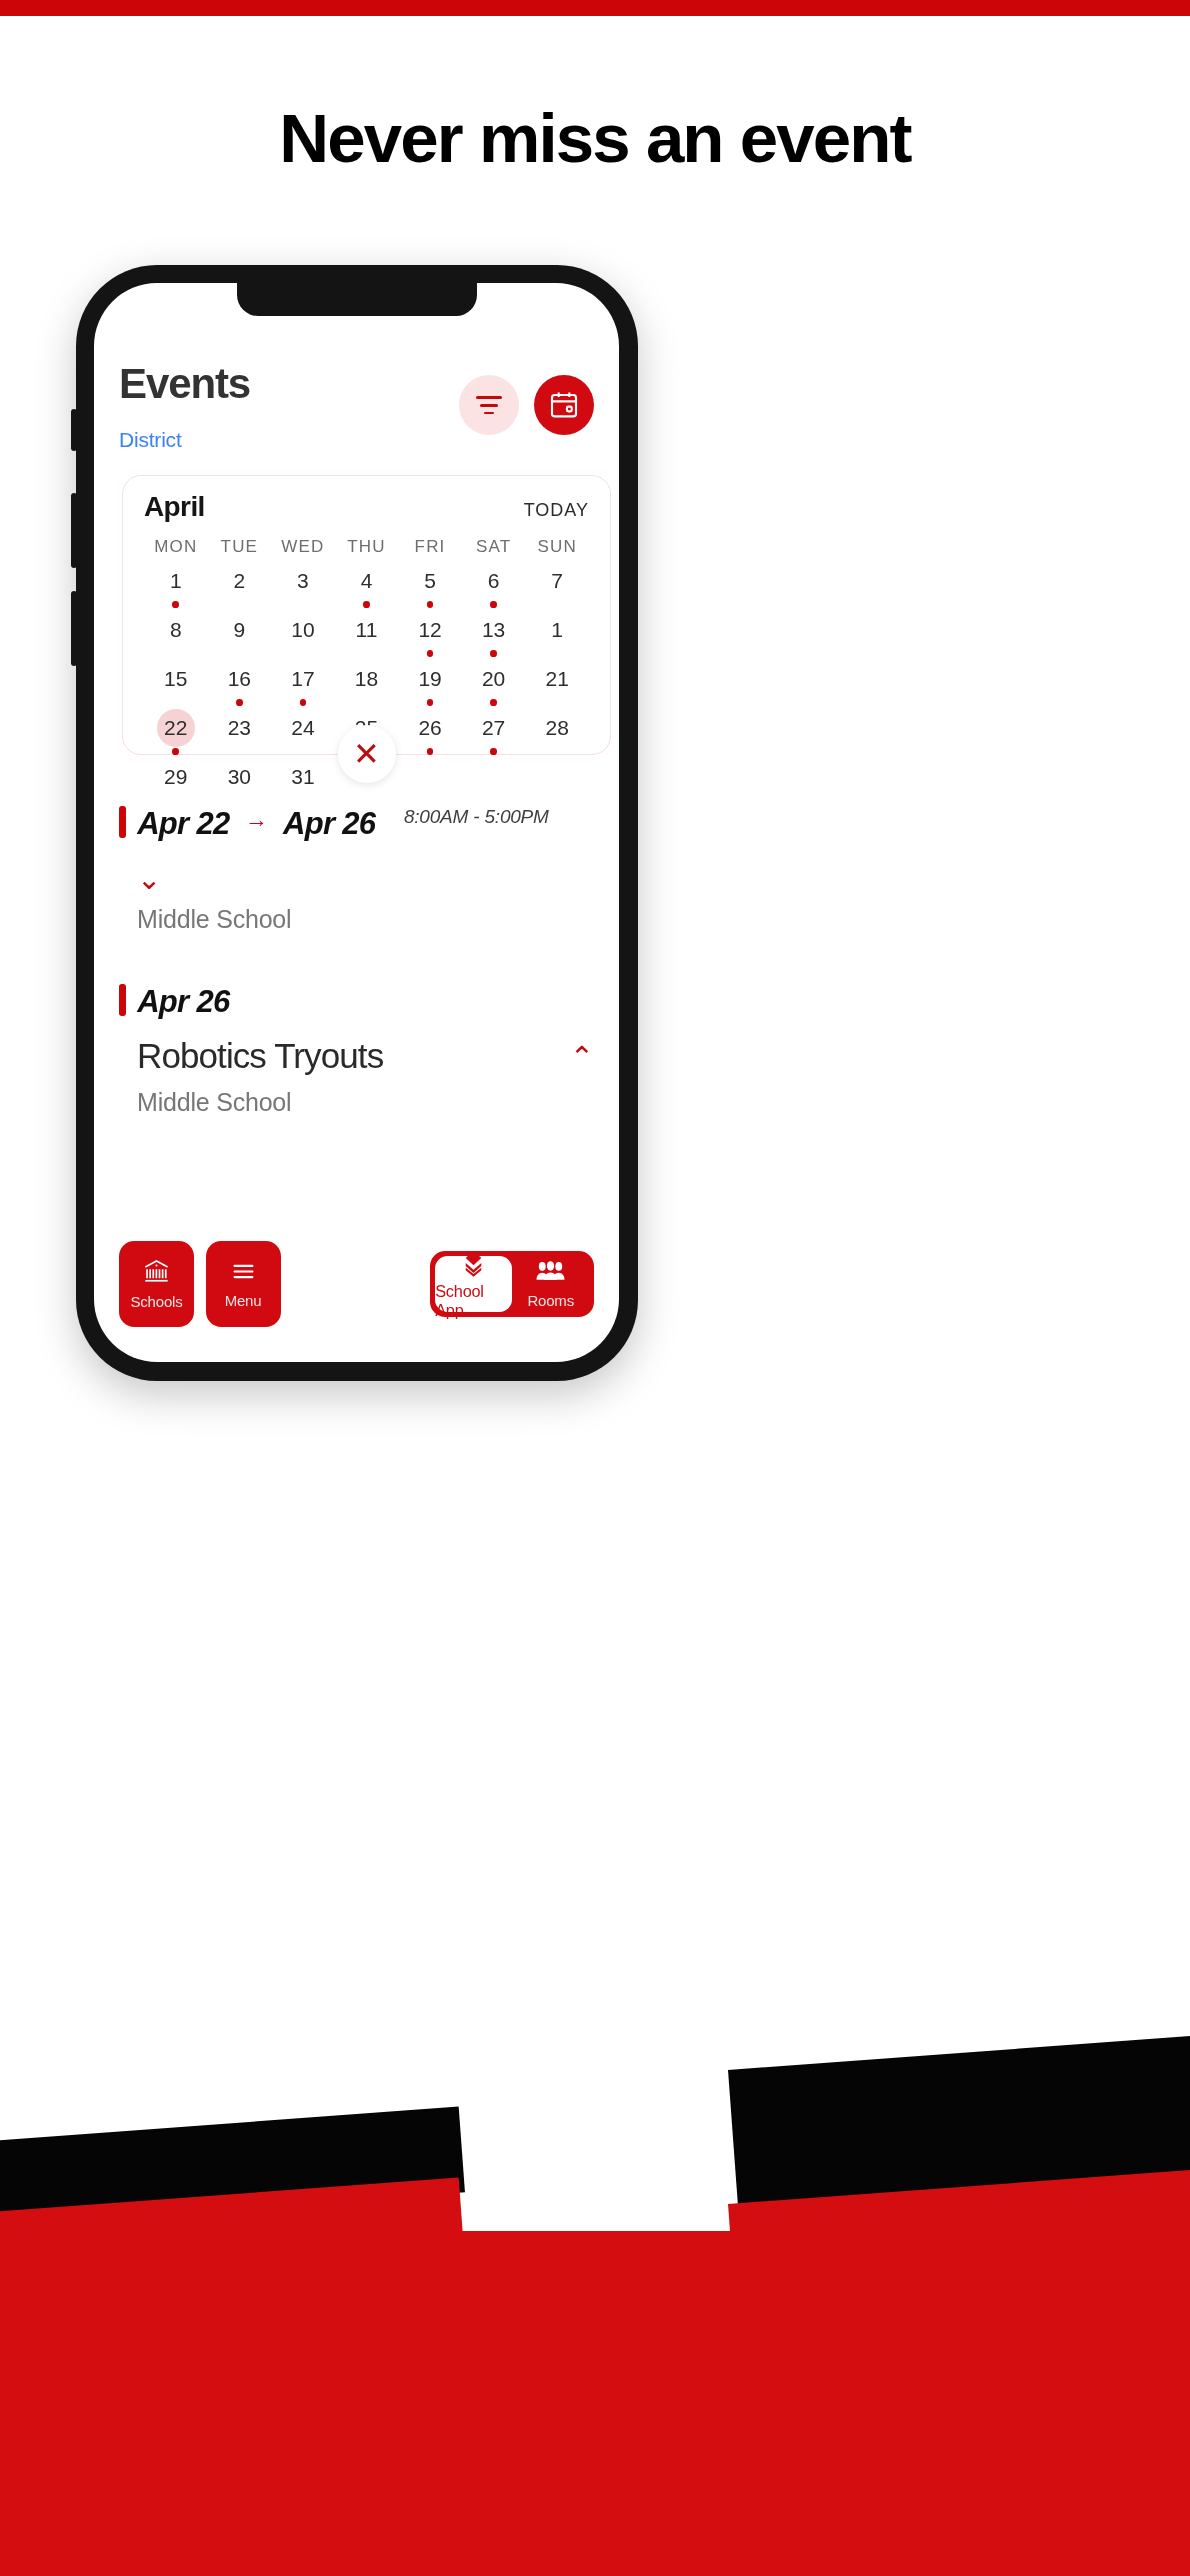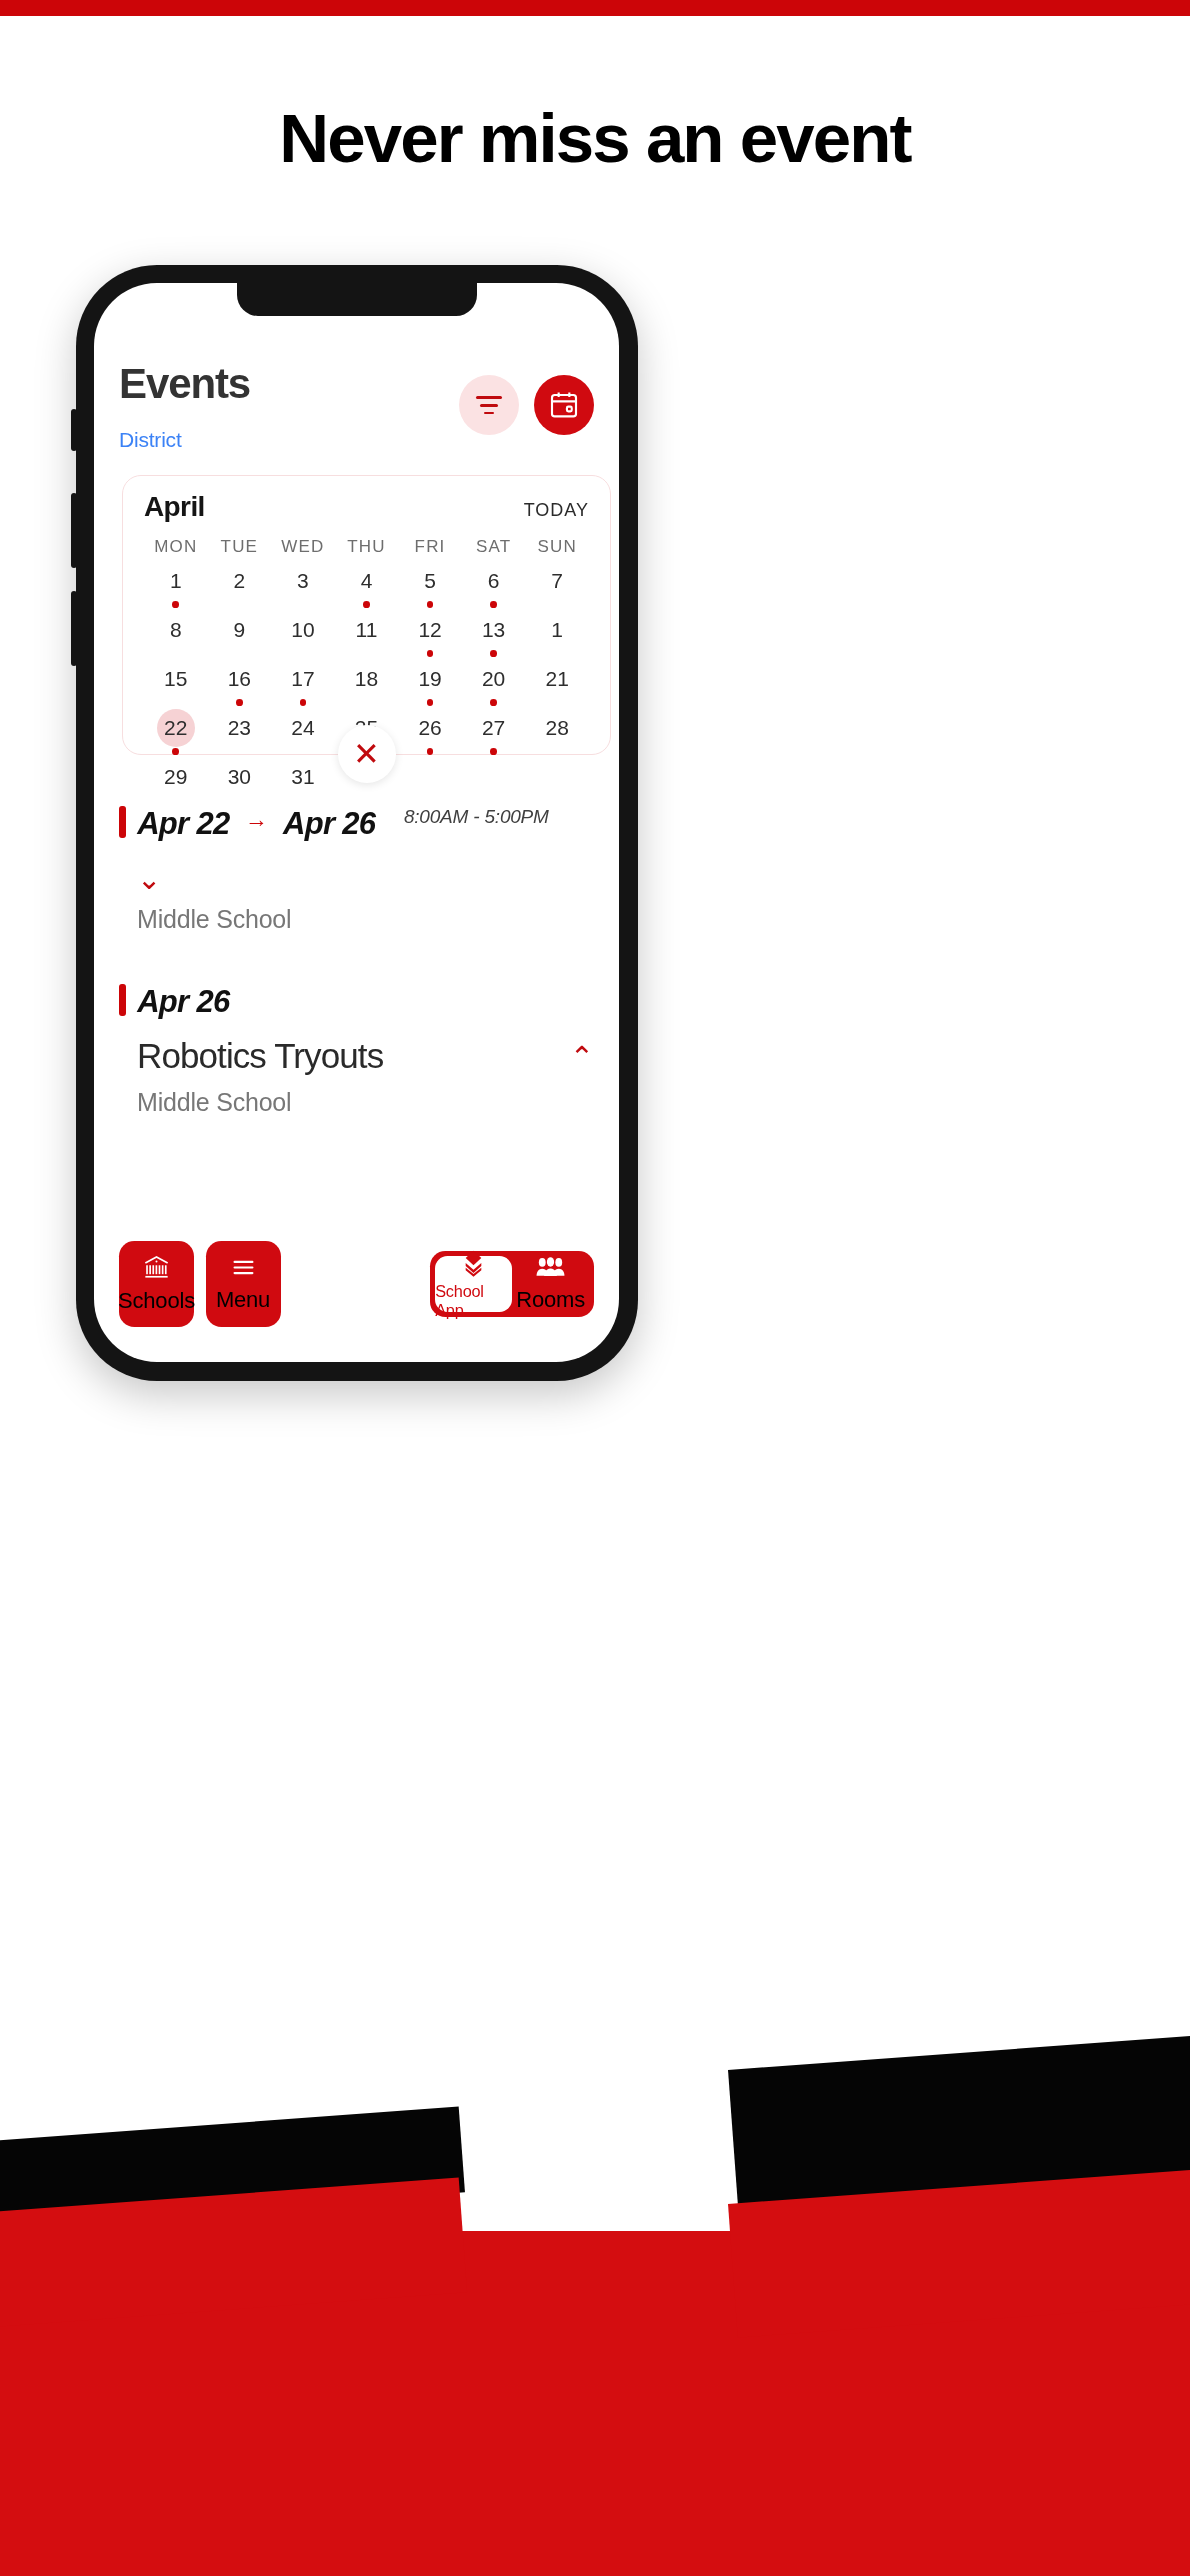--- a/index.html
+++ b/index.html
@@ -150,21 +150,21 @@
   .bottom-nav{
     position:absolute; left:0; bottom:35px; width:525px;
     padding:0 25px; display:flex; align-items:center; justify-content:space-between;
   }
   .nav-left{ display:flex; gap:11.5px; }
   .nav-btn{
     width:75px; height:86px; background:#d00a10; border-radius:15.3px;
     display:flex; flex-direction:column; align-items:center; justify-content:center; gap:7.7px;
     color:#fff;
   }
-  .nav-label{ font-size:22px; color:#000000; letter-spacing:-0.2px; }
+  .nav-label{ font-size:15px; color:#e5e5e5; letter-spacing:-0.2px; }
   .nav-right{
     display:flex; background:#d00a10; border-radius:15.3px; padding:4.8px; gap:0;
   }
   .nav-seg{
     width:77px; height:56px; border-radius:12.5px;
     display:flex; flex-direction:column; align-items:center; justify-content:center; gap:5.8px;
   }
   .nav-seg.active{ background:#ffffff; }
   .nav-seg.active .nav-label{ color:#d00a10; font-size:16.3px; }
 

